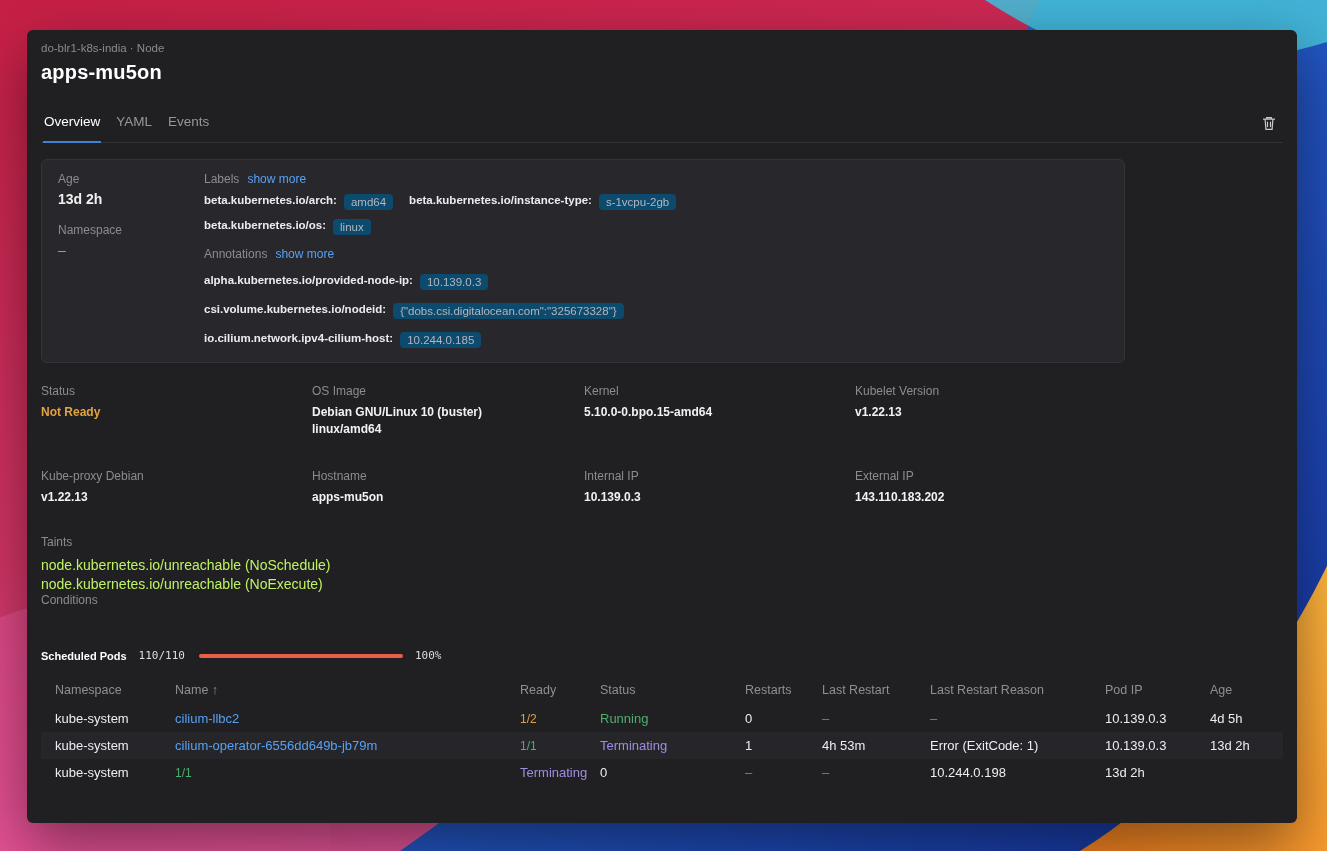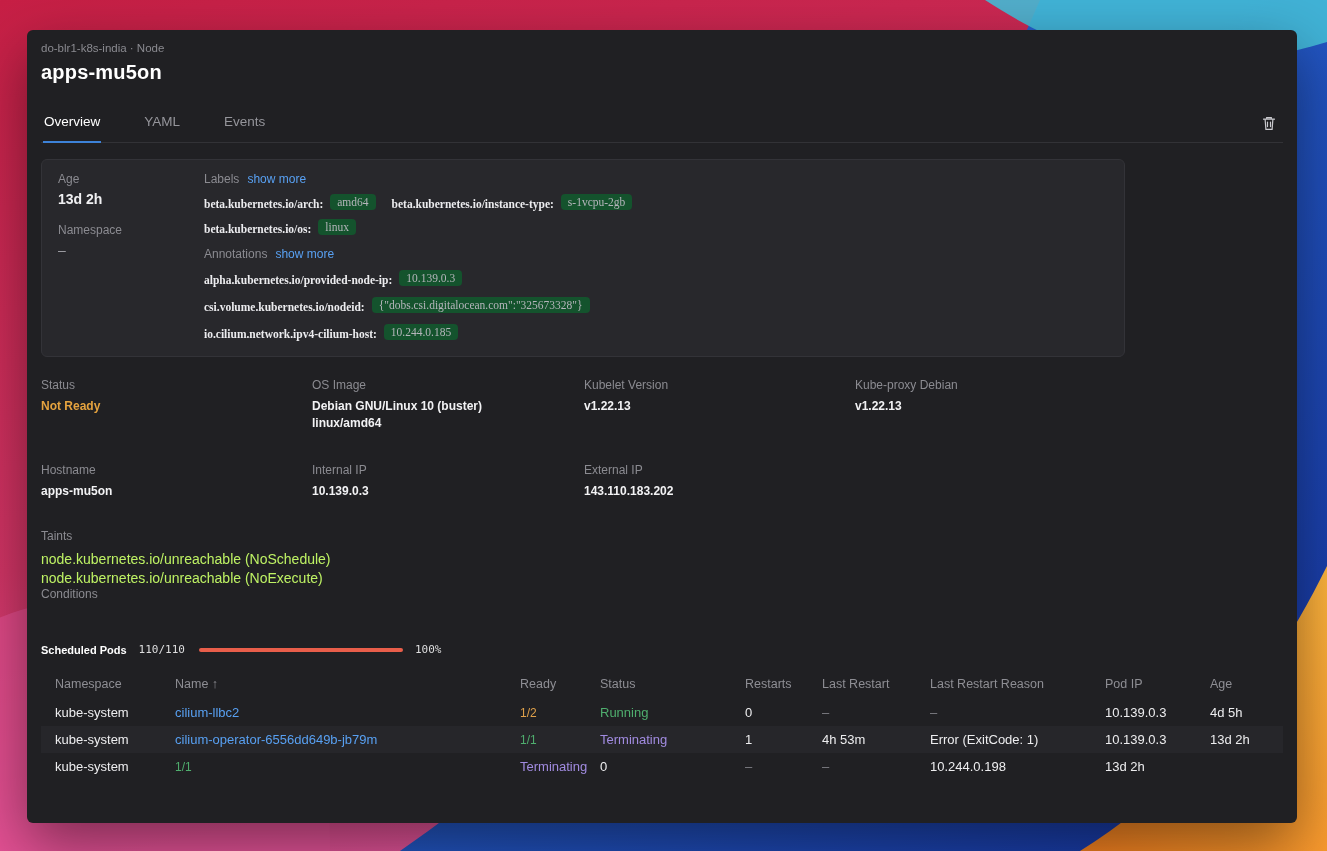--- a/index.html
+++ b/index.html
@@ -15,43 +15,43 @@
   .wallpaper{position:absolute;inset:0;z-index:0}
   .window{
     position:absolute;left:27px;top:30px;width:1270px;height:793px;
     background:#202023;border-radius:6px;z-index:1;
     box-shadow:0 22px 60px rgba(0,0,0,.45);
     padding:12px 14px 0 14px;overflow:hidden;color:#e8e8ea;
   }
   .breadcrumb{color:#8a8a90;font-size:11.5px}
   .page-title{color:#fff;font-size:20px;font-weight:700;margin-top:7px;letter-spacing:.2px}
   
-  .tabs{display:flex;align-items:flex-end;gap:42px;margin-top:24px;border-bottom:1px solid #323236;padding:0 2px}
+  .tabs{display:flex;align-items:flex-end;gap:14px;margin-top:24px;border-bottom:1px solid #323236;padding:0 2px}
   .tab{color:#95959b;font-size:13.5px;padding:6px 1px 12px 1px;cursor:pointer;border-bottom:2px solid transparent;margin-bottom:-1px}
   .tab.active{color:#fff;border-bottom-color:var(--accent)}
   .tabs .spacer{flex:1}
   .icon-btn{background:none;border:none;padding:4px;margin-bottom:6px;cursor:pointer;display:flex}
   
   .card{
     margin-top:16px;width:1084px;background:#28282c;border:1px solid #333338;
     border-radius:6px;padding:12px 16px 14px 16px;display:flex;
   }
   .card-left{width:146px;flex:none}
   .lbl{color:#8b8b91;font-size:12px}
   .val{color:#f0f0f2;font-size:14px;font-weight:600;margin-top:5px}
   .val.dim{color:#9a9aa0;font-weight:400}
   .card-left .kv + .kv{margin-top:16px}
   .card-right{flex:1;min-width:0}
   .meta-head{display:flex;align-items:center;font-size:12px}
   .link{color:var(--link);text-decoration:none;cursor:pointer}
   .meta-head .link{margin-left:8px;font-size:12px}
   .chips{display:flex;flex-wrap:wrap;max-width:600px;row-gap:9px;margin-top:8px;margin-bottom:12px}
-  .chip{display:inline-flex;align-items:flex-end;font-family:Liberation Serif, serif;font-size:11.5px;margin-right:16px}
+  .chip{display:inline-flex;align-items:flex-start;font-family:Liberation Sans, sans-serif;font-size:11.5px;margin-right:16px}
   .chip .k{color:#ececef;font-weight:700;margin-right:7px;white-space:nowrap}
-  .chip .v{background:#14532d;color:#b5b5bb;padding:2px 7px;border-radius:4px;white-space:nowrap}
+  .chip .v{background:#0c4a6e;color:#b5b5bb;padding:2px 7px;border-radius:4px;white-space:nowrap}
   .ann-row{margin-top:9px}
   
   .info-grid{display:grid;grid-template-columns:271px 272px 271px 1fr;row-gap:30px;margin-top:21px}
   .info-cell .lbl{margin-bottom:6px}
   .info-cell .v{color:#f2f2f4;font-size:12px;line-height:1.45;font-weight:700}
   .info-cell .v.warn{color:var(--warn)}
   .info-cell .v.narrow{max-width:212px}
   .section{margin-top:29px}
   .section .lines{margin-top:7px;color:#bef264;font-size:14px;line-height:1.33}
   .conditions{margin-bottom:42px}
@@ -179,20 +179,24 @@
   <div class="info-grid">
     <div class="info-cell">
       <div class="lbl">Status</div>
       <div class="v warn">Not Ready</div>
     </div>
     <div class="info-cell">
       <div class="lbl">OS Image</div>
       <div class="v narrow">Debian GNU/Linux 10 (buster) linux/amd64</div>
     </div>
     <div class="info-cell">
+      <div class="lbl">Kernel</div>
+      <div class="v">5.10.0-0.bpo.15-amd64</div>
+    </div>
+    <div class="info-cell">
       <div class="lbl">Kubelet Version</div>
       <div class="v">v1.22.13</div>
     </div>
     <div class="info-cell">
       <div class="lbl">Kube-proxy Debian</div>
       <div class="v">v1.22.13</div>
     </div>
     <div class="info-cell">
       <div class="lbl">Hostname</div>
       <div class="v">apps-mu5on</div>

